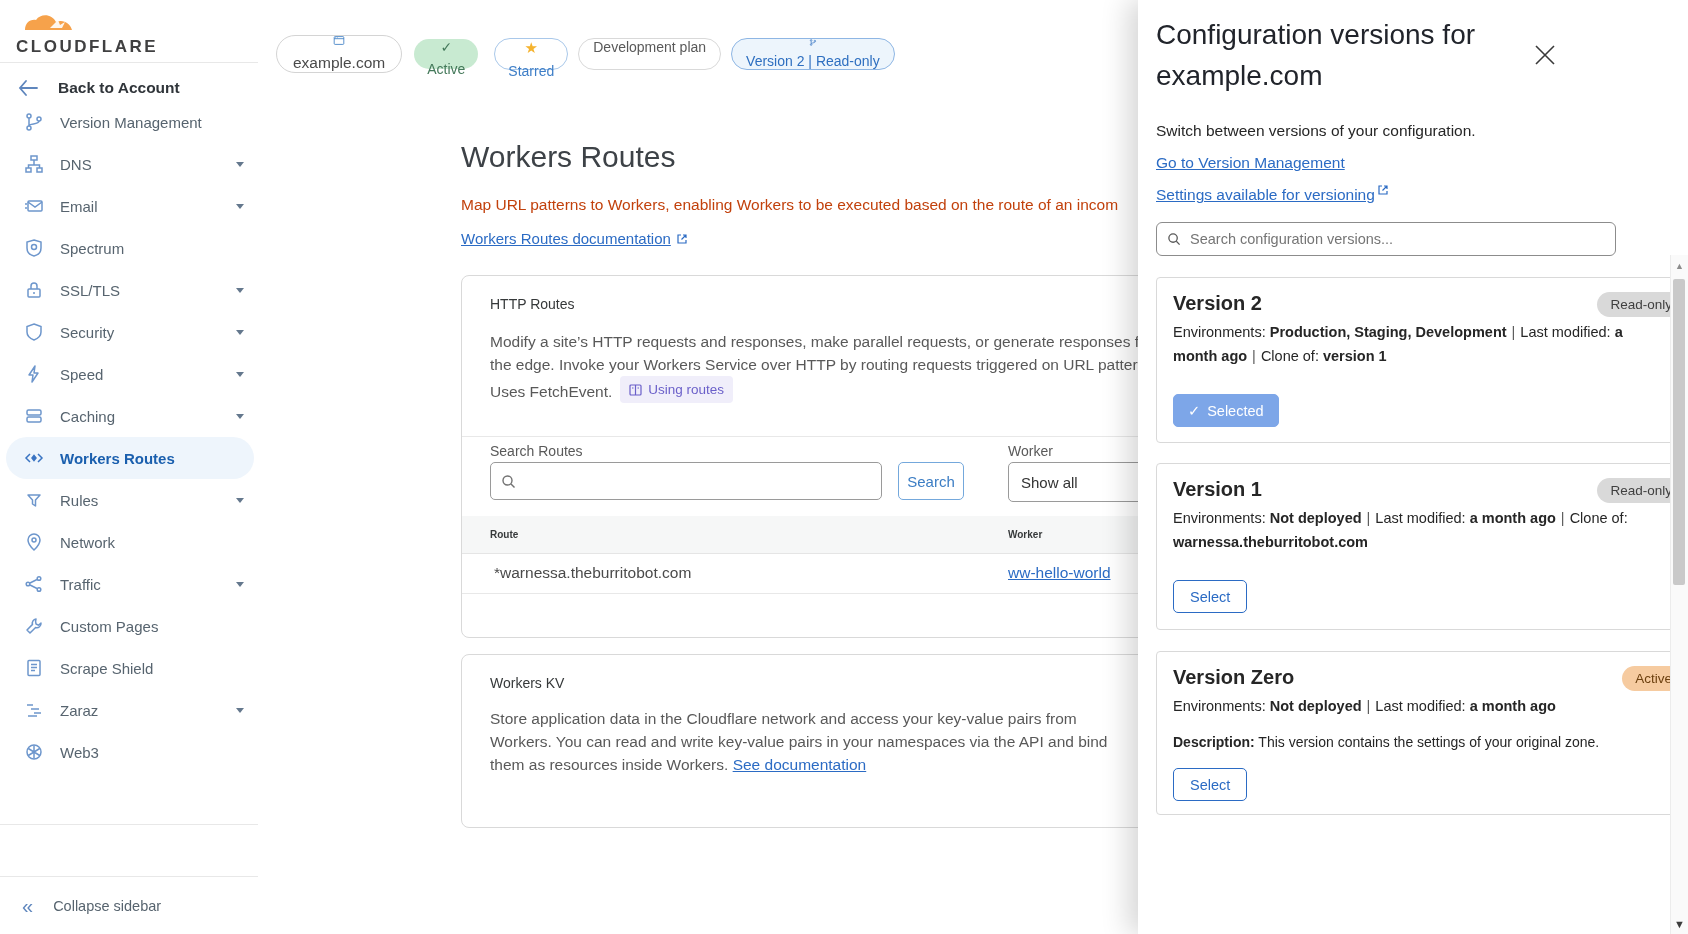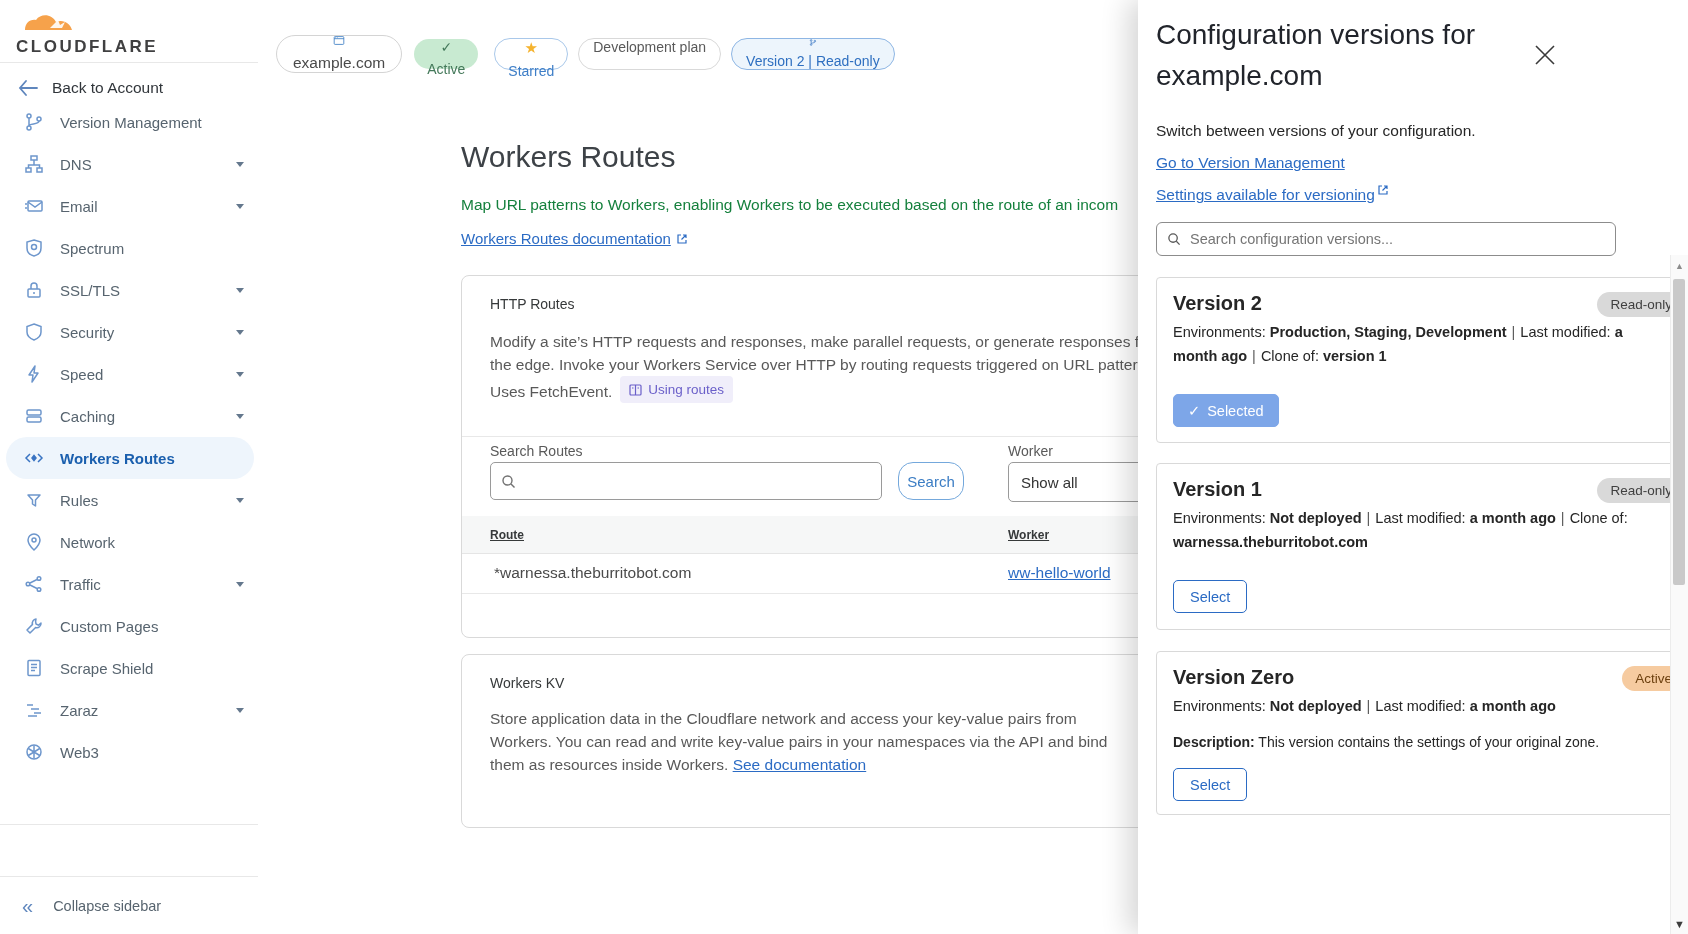--- a/index.html
+++ b/index.html
@@ -4,21 +4,21 @@
 <style>
   html,body{margin:0;padding:0;background:#fff;font-family:"Liberation Sans",sans-serif;}
   .screen{position:relative;width:1688px;height:934px;overflow:hidden;background:#fff;}
   svg{display:block;}
 
   
   .sidebar{position:absolute;left:0;top:0;width:258px;height:934px;background:#fff;border-right:1px solid #e2e2e2;}
   .logo{position:absolute;left:14px;top:6px;width:150px;height:56px;}
   .back-row{position:absolute;left:0;top:62px;width:100%;height:50px;border-top:1px solid #e8e8e8;display:flex;align-items:center;}
   .back-row .arr{margin-left:18px;}
-  .back-row .blabel{margin-left:14px;font-size:15.5px;color:#30353a;}
+  .back-row .blabel{margin-left:20px;font-size:15.5px;color:#30353a;font-weight:bold;}
   .nav{position:absolute;left:0;top:112px;height:712px;width:258px;overflow:hidden;}
   .nav-item{position:relative;height:42px;display:flex;align-items:center;cursor:pointer;}
   .nav-item .nicon{width:20px;height:20px;margin-left:24px;flex:none;color:#6d96cc;}
   .nav-item .nlabel{margin-left:16px;font-size:15px;color:#57646f;}
   .nav-item .chev{position:absolute;right:14px;top:19px;width:0;height:0;border-left:4.5px solid transparent;border-right:4.5px solid transparent;border-top:5.5px solid #64788d;}
   .nav-item.first{margin-top:-11px;}
   .nav-item.selected{background:#eef5fc;border-radius:24px;margin-left:6px;margin-right:4px;}
   .nav-item.selected .nlabel{color:#1a5fae;font-weight:bold;}
   .nav-item.selected .nicon{color:#3a74c2;margin-left:18px;}
   .side-foot{position:absolute;left:0;top:824px;width:258px;border-top:1px solid #e8e8e8;}
@@ -32,37 +32,37 @@
   .pill-domain{margin-left:18px;height:36px;padding:0 16px;border:1px solid #d4d4d4;color:#4a4a4a;font-size:15.5px;gap:9px;cursor:pointer;}
   .pill-active{margin-left:12px;height:30px;padding:0 13px;background:#c8ead1;color:#44795a;gap:6px;}
   .pill-starred{margin-left:16px;height:30px;padding:0 13px;border:1px solid #a9c8ea;color:#3e7ec7;gap:6px;cursor:pointer;}
   .pill-starred .star{color:#f5b32f;font-size:15px;}
   .pill-plan{margin-left:10px;height:30px;padding:0 14px;border:1px solid #d9d9d9;color:#595959;}
   .pill-version{margin-left:10px;height:30px;padding:0 14px;border:1px solid #8eb6e4;background:#edf5fc;color:#2e6fc0;gap:7px;cursor:pointer;}
 
   
   .main{position:absolute;left:258px;top:108px;width:1430px;height:826px;background:#fff;}
   .h1{position:absolute;left:203px;top:32px;font-size:30px;color:#3d4247;font-weight:500;}
-  .subtitle{position:absolute;left:203px;top:88px;font-size:15.5px;color:#15803d;white-space:nowrap;}
+  .subtitle{position:absolute;left:203px;top:88px;font-size:15.5px;color:#c2410c;white-space:nowrap;}
   .doclink{position:absolute;left:203px;top:122px;font-size:15px;color:#2b6bc4;text-decoration:underline;cursor:pointer;display:flex;align-items:center;gap:5px;}
   .card{position:absolute;left:203px;width:1160px;background:#fff;border:1px solid #d9d9d9;border-radius:8px;}
   .card1{top:167px;height:361px;}
   .card2{top:546px;height:172px;}
   .card-title{position:absolute;left:28px;top:20px;font-size:14px;color:#36393a;font-weight:500;}
   .card-desc{position:absolute;left:28px;top:54px;font-size:15.5px;line-height:23px;color:#595959;max-width:690px;}
   .badge-routes{display:inline-flex;align-items:center;gap:6px;background:#f0eefa;color:#6a5fc9;font-size:13.5px;border-radius:4px;padding:2px 9px;margin-left:8px;vertical-align:1px;}
   .sep-line{position:absolute;left:0;top:160px;width:100%;border-top:1px solid #e8e8e8;}
   .fld-label{position:absolute;top:167px;font-size:14px;color:#595959;}
   .srch-input{position:absolute;left:28px;top:186px;width:390px;height:36px;border:1px solid #9a9a9a;border-radius:5px;display:flex;align-items:center;}
   .srch-input input{border:none;outline:none;flex:1;font-size:14.5px;margin-left:6px;font-family:inherit;color:#333;}
-  .srch-btn{position:absolute;left:436px;top:186px;width:66px;height:38px;border:1px solid #74a8dc;background:#fff;color:#3b7dc4;font-size:15px;border-radius:15px;cursor:pointer;font-family:inherit;}
+  .srch-btn{position:absolute;left:436px;top:186px;width:66px;height:38px;border:1px solid #74a8dc;background:#fff;color:#3b7dc4;font-size:15px;border-radius:5px;cursor:pointer;font-family:inherit;}
   .worker-sel{position:absolute;left:546px;top:186px;width:200px;height:38px;border:1px solid #9a9a9a;border-radius:5px;display:flex;align-items:center;font-size:15px;color:#333;cursor:pointer;}
   .worker-sel span{margin-left:12px;}
   .tbl-head{position:absolute;left:0;top:240px;width:100%;height:37px;background:#f6f7f7;border-bottom:1px solid #e5e5e5;display:flex;align-items:center;}
-  .th{font-size:12px;font-weight:600;color:#36393a;text-decoration:underline;}
+  .th{font-size:10px;font-weight:600;color:#36393a;}
   .tbl-row{position:absolute;left:0;top:277px;width:100%;height:40px;border-bottom:1px solid #e8e8e8;display:flex;align-items:center;}
   .route-cell{position:absolute;left:32px;font-size:15.5px;color:#4a4a4a;}
   .worker-cell{position:absolute;left:546px;font-size:15.5px;color:#2b6bc4;text-decoration:underline;cursor:pointer;}
   .kv-desc{position:absolute;left:28px;top:52px;font-size:15.5px;line-height:23px;color:#595959;max-width:650px;}
   .inline-link{color:#2b6bc4;text-decoration:underline;cursor:pointer;}
 
   
   .panel{position:absolute;left:1138px;top:0;width:550px;height:934px;background:#fff;box-shadow:-10px 0 26px rgba(0,0,0,0.16);z-index:20;}
   .panel-title{position:absolute;left:18px;top:14px;width:430px;font-size:28px;line-height:41px;color:#21242b;font-weight:400;}
   .close-btn{position:absolute;right:130px;top:42px;width:26px;height:26px;cursor:pointer;}

